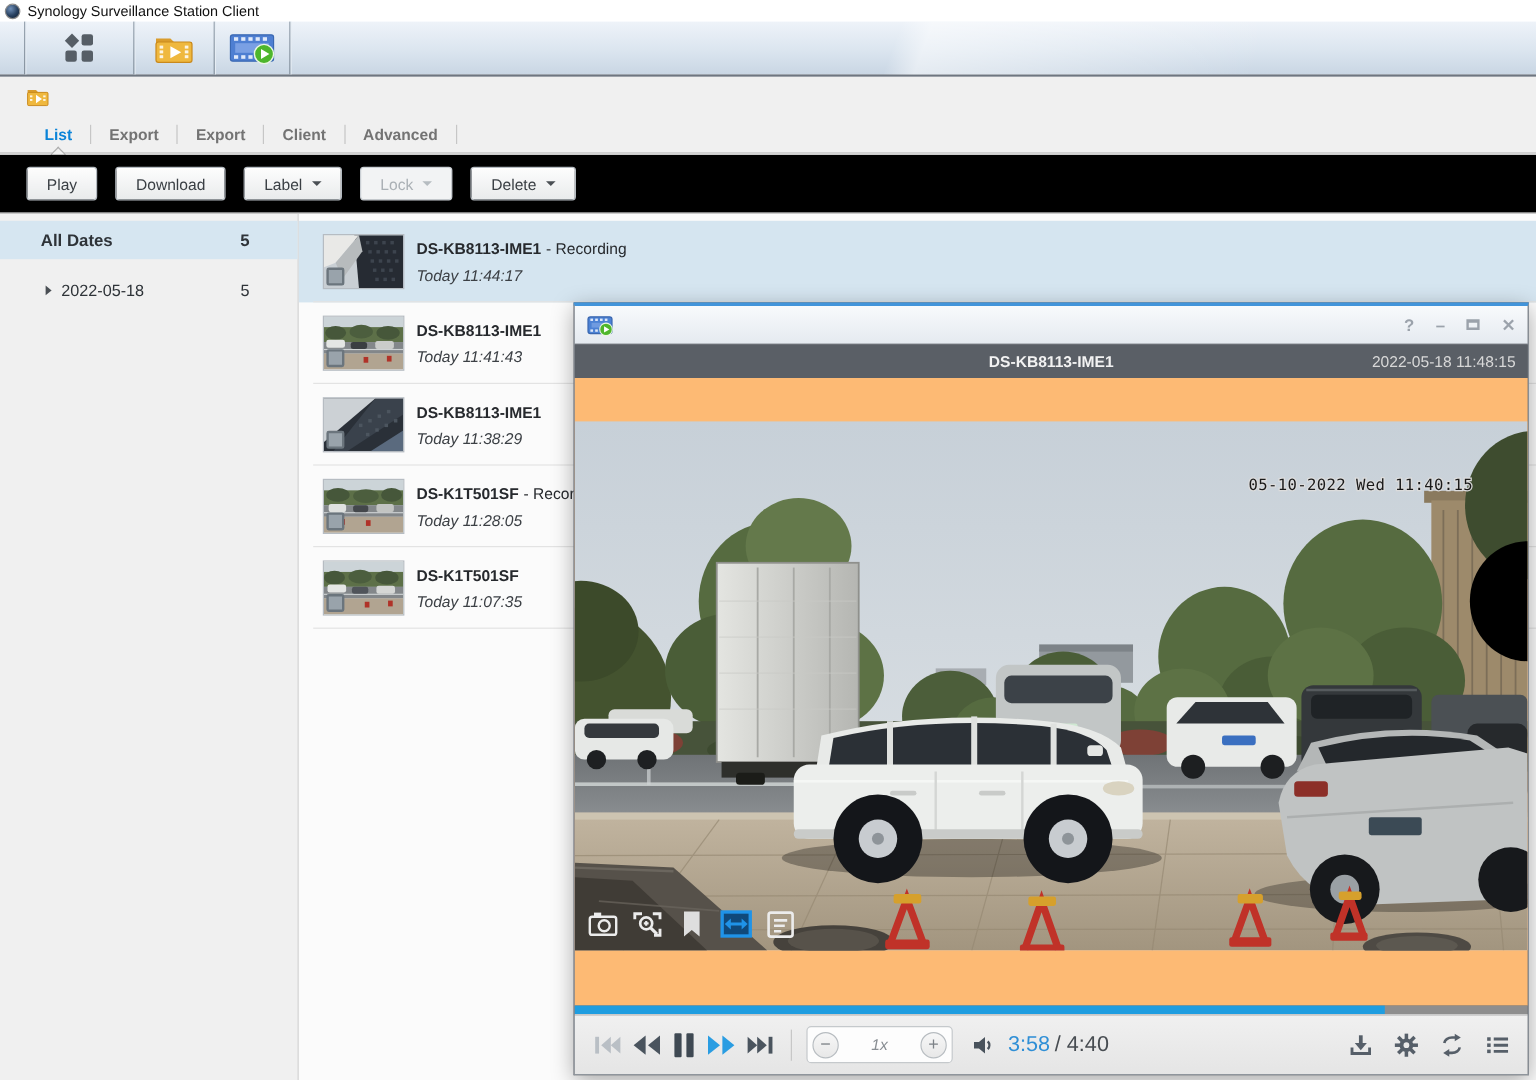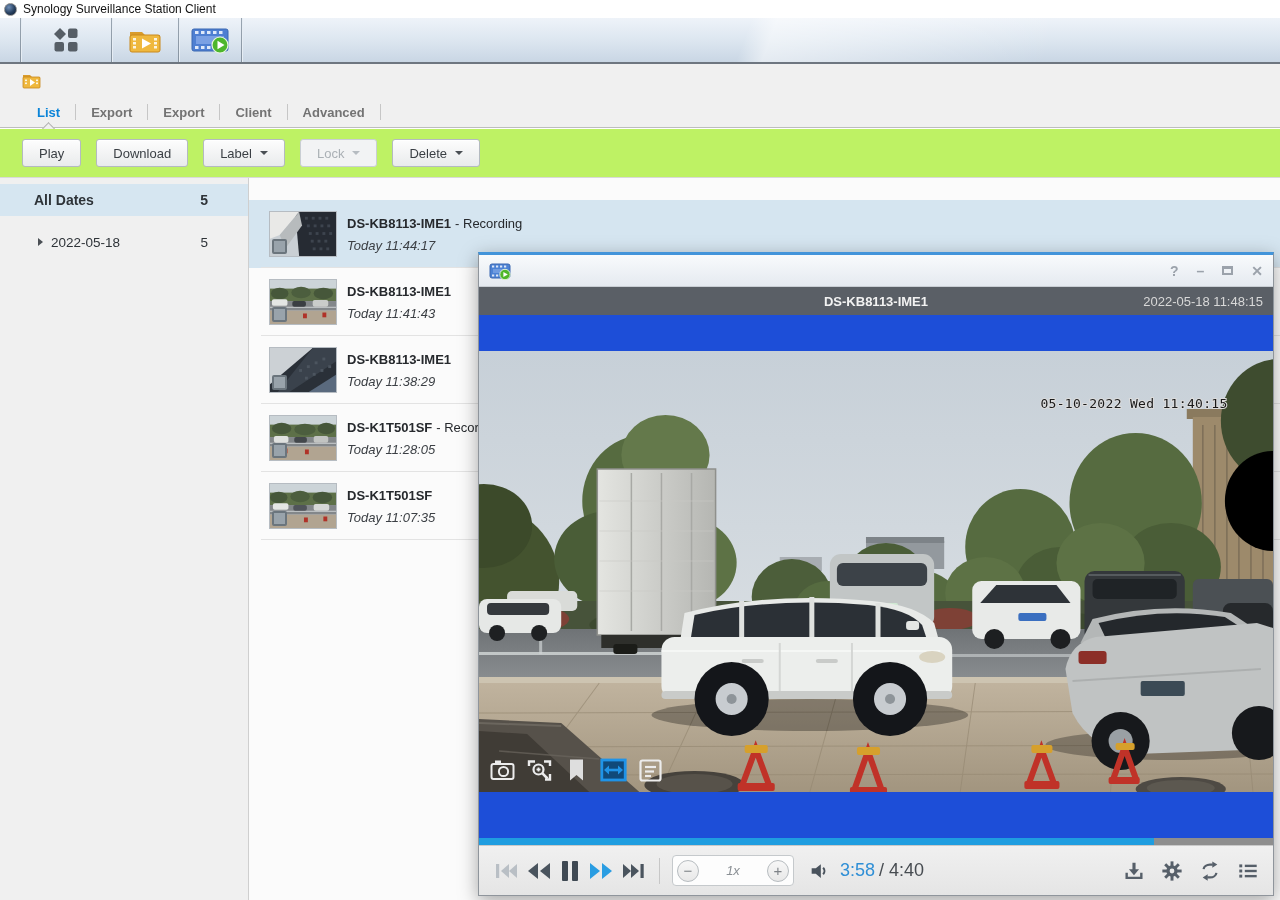--- a/index.html
+++ b/index.html
@@ -34,21 +34,21 @@
   .tabs { position:absolute; left:22px; bottom:0; height:30px; display:flex; align-items:center; }
   .tab { position:relative; padding:0 15px; font-size:13px; font-weight:bold; color:#737373;
     cursor:pointer; height:30px; display:flex; align-items:center; }
   .tab.active { color:#0b84d8; }
   .tab.active .notch { position:absolute; left:50%; bottom:-6px; width:9px; height:9px;
     margin-left:-5px; background:#f0f0f0; border-left:1px solid #aeaeae; border-top:1px solid #aeaeae;
     transform:rotate(45deg); }
   .tab-sep { width:1px; height:16px; background:#c6c6c6; }
 
   
-  .actionbar { position:absolute; left:0; top:129px; width:1280px; height:49px; background:#bef264;
+  .actionbar { position:absolute; left:0; top:129px; width:1280px; height:49px; background:#000000;
     border-bottom:1px solid #d9d9d9; display:flex; align-items:center; padding-left:22px; gap:15px; }
   .btn { height:28px; padding:0 16px; border:1px solid #b4bac0; border-radius:3px;
     background:linear-gradient(#fdfdfd,#e9ebec); font-size:13px; color:#3a3f44;
     display:flex; align-items:center; gap:8px; cursor:pointer; box-shadow:inset 0 1px 0 #fff; }
   .btn .caret { width:0; height:0; border-left:4px solid transparent; border-right:4px solid transparent;
     border-top:4px solid #4a4f54; }
   .btn.disabled { color:#aab0b5; border-color:#c9ced3; background:#f2f3f4; box-shadow:none; }
   .btn.disabled .caret { border-top-color:#b6bcc1; }
 
   
@@ -60,21 +60,21 @@
   .sb-row .cnt { font-size:14px; font-weight:bold; color:#2e3338; }
   .sb-date { height:32px; margin-top:10px; display:flex; align-items:center; padding:0 40px 0 38px; cursor:pointer; }
   .sb-date .arr { width:0; height:0; border-top:4px solid transparent; border-bottom:4px solid transparent;
     border-left:5px solid #4a4f54; margin-right:8px; }
   .sb-date .lbl { font-size:13.5px; color:#2e3338; flex:1; }
   .sb-date .cnt { font-size:13.5px; color:#2e3338; }
 
   .list { flex:1; background:#fbfbfb; padding-top:6px; }
   .rec-row { position:relative; height:68px; display:flex; align-items:center; padding-left:20px; gap:10px; cursor:pointer; }
   .rec-row::after { content:""; position:absolute; left:12px; right:0; bottom:0; height:1px; background:#e3e3e3; }
-  .rec-row.selected { background:#d5e5f0;margin-top:16px; }
+  .rec-row.selected { background:#d5e5f0; }
   .thumb { position:relative; width:68px; height:46px; border:1px solid #b6bcc2; flex:none; }
   .thumb svg { display:block; width:100%; height:100%; }
   .thumb .chk { position:absolute; left:2px; bottom:2px; width:15px; height:15px;
     background:#99a3ab; border:2px solid #6b757d; border-radius:2px; }
   .rec-meta { display:flex; flex-direction:column; gap:7px; }
   .rec-title { font-size:13px; color:#26292d; white-space:nowrap; }
   .rec-title .nm { font-weight:bold; }
   .rec-title .sfx { margin-left:4px; }
   .rec-time { font-size:13px; color:#3c4045;font-style:italic; }
 
@@ -84,21 +84,21 @@
     box-shadow:0 5px 18px rgba(0,0,0,.35); display:flex; flex-direction:column; }
   .p-titlebar { height:32px; background:linear-gradient(#f8fafc,#e5eaf0); border-bottom:1px solid #c9ced4;
     display:flex; align-items:center; padding:0 10px; position:relative; }
   .p-title { position:absolute; left:0; right:0; text-align:center; font-size:14px; font-weight:bold; color:#1588c8; }
   .p-ctrls { margin-left:auto; display:flex; align-items:center; gap:18px; z-index:1; }
   .p-ctrls .g { font-size:14px; font-weight:bold; color:#9ba2ab; cursor:pointer; line-height:1; }
   .p-ctrls .maxbox { width:11px; height:9px; border:2px solid #9ba2ab; border-top-width:3px; cursor:pointer; }
   .p-header { height:28px; background:#5a5f66; display:flex; align-items:center; padding:0 10px; position:relative; }
   .p-cam { position:absolute; left:0; right:0; text-align:center; font-size:13px; font-weight:bold; color:#f2f2f2; }
   .p-time { margin-left:auto; font-size:13px; color:#d8d8d8; z-index:1; }
-  .p-videozone { position:relative; flex:1; background:#1d4ed8; overflow:hidden; }
+  .p-videozone { position:relative; flex:1; background:#fdba74; overflow:hidden; }
   .p-videozone svg.frame { position:absolute; left:0; top:36px; width:100%; height:441px; }
   .overlay-tools { position:absolute; left:10px; top:442px; display:flex; gap:10px; }
   .ot-btn { width:27px; height:27px; cursor:pointer; }
   .p-progress { height:7px; background:#8e8e8e; position:relative; cursor:pointer; }
   .p-progress .fill { position:absolute; left:0; top:0; bottom:0; background:#1f9de0; }
   .p-controls { height:50px; background:linear-gradient(#f0f0f0,#e5e5e5); border-top:1px solid #c9c9c9;
     display:flex; align-items:center; padding:0 14px; }
   .tr-group { display:flex; align-items:center; gap:7px; }
   .tr-btn { cursor:pointer; display:flex; }
   .c-sep { width:1px; height:26px; background:#c7c7c7; margin:0 12px; }

